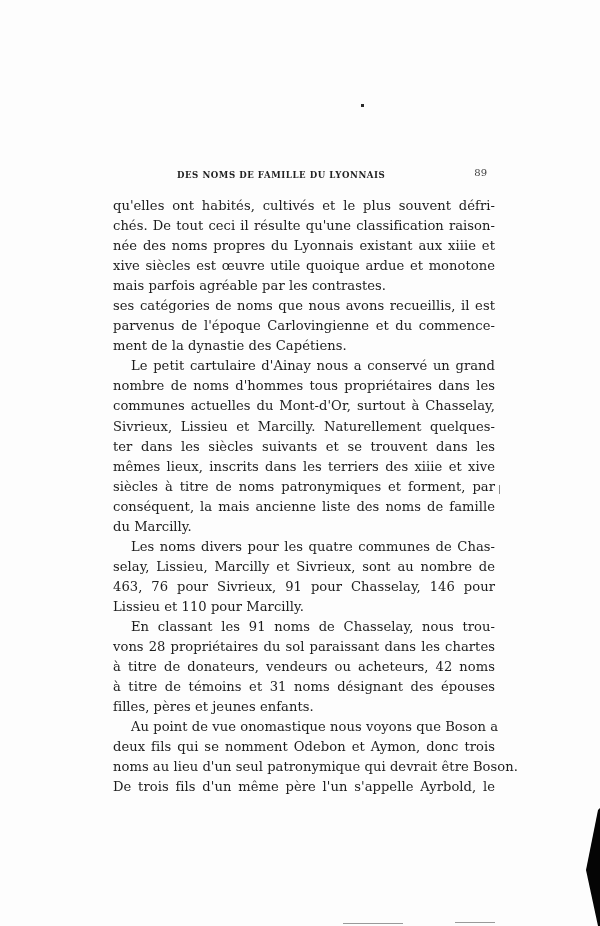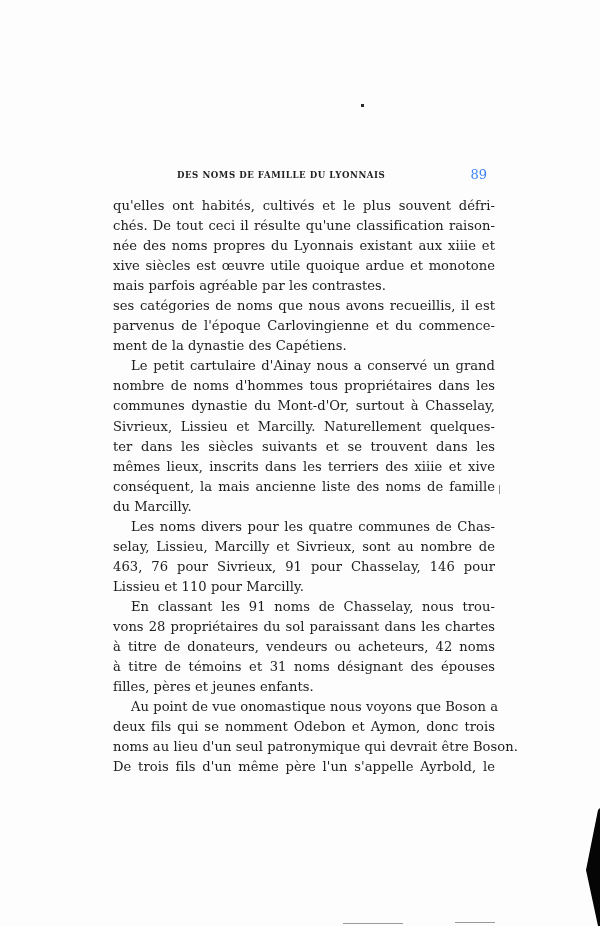--- a/index.html
+++ b/index.html
@@ -41,22 +41,22 @@
       font-weight: bold;
       font-size: 8.6px;
       letter-spacing: 0.55px;
       color: #222;
       white-space: nowrap;
     }
     .page-number {
       position: absolute;
       right: 8px;
       top: 0px;
-      font-size: 13px;
-      color: #3b82f6;
+      font-size: 10px;
+      color: #404040;
       text-align: right;
     }
     .body-text {
       position: absolute;
       left: 113px;
       top: 148px;
       width: 382px;
       margin-top: 48px;
     }
     .line {
@@ -105,24 +105,25 @@
     <div class="line">qu'elles ont habités, cultivés et le plus souvent défri-</div>
     <div class="line">chés. De tout ceci il résulte qu'une classification raison-</div>
     <div class="line">née des noms propres du Lyonnais existant aux xiiie et</div>
     <div class="line">xive siècles est œuvre utile quoique ardue et monotone</div>
     <div class="line last">mais parfois agréable par les contrastes.</div>
     <div class="line">ses catégories de noms que nous avons recueillis, il est</div>
     <div class="line">parvenus de l'époque Carlovingienne et du commence-</div>
     <div class="line last">ment de la dynastie des Capétiens.</div>
     <div class="line indent">Le petit cartulaire d'Ainay nous a conservé un grand</div>
     <div class="line">nombre de noms d'hommes tous propriétaires dans les</div>
-    <div class="line">communes dynastie du Mont-d'Or, surtout à Chasselay,</div>
+    <div class="line">communes actuelles du Mont-d'Or, surtout à Chasselay,</div>
     <div class="line">Sivrieux, Lissieu et Marcilly. Naturellement quelques-</div>
     <div class="line">ter dans les siècles suivants et se trouvent dans les</div>
     <div class="line">mêmes lieux, inscrits dans les terriers des xiiie et xive</div>
+    <div class="line">siècles à titre de noms patronymiques et forment, par</div>
     <div class="line">conséquent, la mais ancienne liste des noms de famille</div>
     <div class="line last">du Marcilly.</div>
     <div class="line indent">Les noms divers pour les quatre communes de Chas-</div>
     <div class="line">selay, Lissieu, Marcilly et Sivrieux, sont au nombre de</div>
     <div class="line">463, 76 pour Sivrieux, 91 pour Chasselay, 146 pour</div>
     <div class="line last">Lissieu et 110 pour Marcilly.</div>
     <div class="line indent">En classant les 91 noms de Chasselay, nous trou-</div>
     <div class="line">vons 28 propriétaires du sol paraissant dans les chartes</div>
     <div class="line">à titre de donateurs, vendeurs ou acheteurs, 42 noms</div>
     <div class="line">à titre de témoins et 31 noms désignant des épouses</div>

